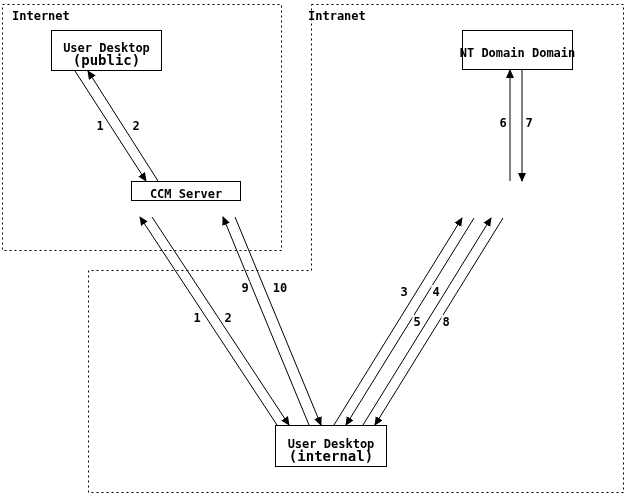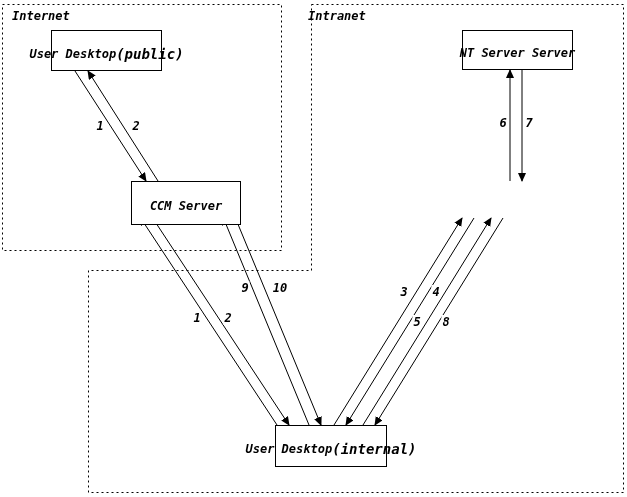--- a/index.html
+++ b/index.html
@@ -4,32 +4,32 @@
 <style>
   html, body { margin: 0; padding: 0; background: #ffffff; }
   .canvas {
     position: relative;
     width: 627px;
     height: 497px;
     background: #ffffff;
     color: #000000;
     font-family: "DejaVu Sans Mono", "Liberation Mono", monospace;
     overflow: hidden;
-    font-style: italic;
   }
   .wires {
     position: absolute;
     left: 0; top: 0;
   }
   .node {
     position: absolute;
     box-sizing: border-box;
     border: 1px solid #000000;
     background: #ffffff;
     display: flex;
+    flex-direction: column;
     align-items: center;
     justify-content: center;
     padding-top: 7px;
     text-align: center;
   }
   .node-title {
     font-size: 12px;
     font-weight: bold;
     line-height: 13px;
     white-space: nowrap;
@@ -90,26 +90,26 @@
   </svg>
 
   <span class="region-label" style="left:12px; top:9px;">Internet</span>
   <span class="region-label" style="left:308px; top:9px;">Intranet</span>
 
   <div class="node" style="left:51px; top:30px; width:111px; height:41px;">
     <div class="node-title">User Desktop</div>
     <div class="node-subtitle">(public)</div>
   </div>
 
-  <div class="node" style="left:131px; top:181px; width:110px; height:44px;">
+  <div class="node" style="left:131px; top:181px; width:110px; height:20px;">
     <div class="node-title">CCM Server</div>
   </div>
 
   <div class="node" style="left:462px; top:30px; width:111px; height:40px;">
-    <div class="node-title">NT Server Server</div>
+    <div class="node-title">NT Domain Domain</div>
   </div>
 
 
   <div class="node" style="left:275px; top:425px; width:112px; height:42px;">
     <div class="node-title">User Desktop</div>
     <div class="node-subtitle">(internal)</div>
   </div>
 
   <span class="step-label" style="left:100px; top:126px;">1</span>
   <span class="step-label" style="left:136px; top:126px;">2</span>

